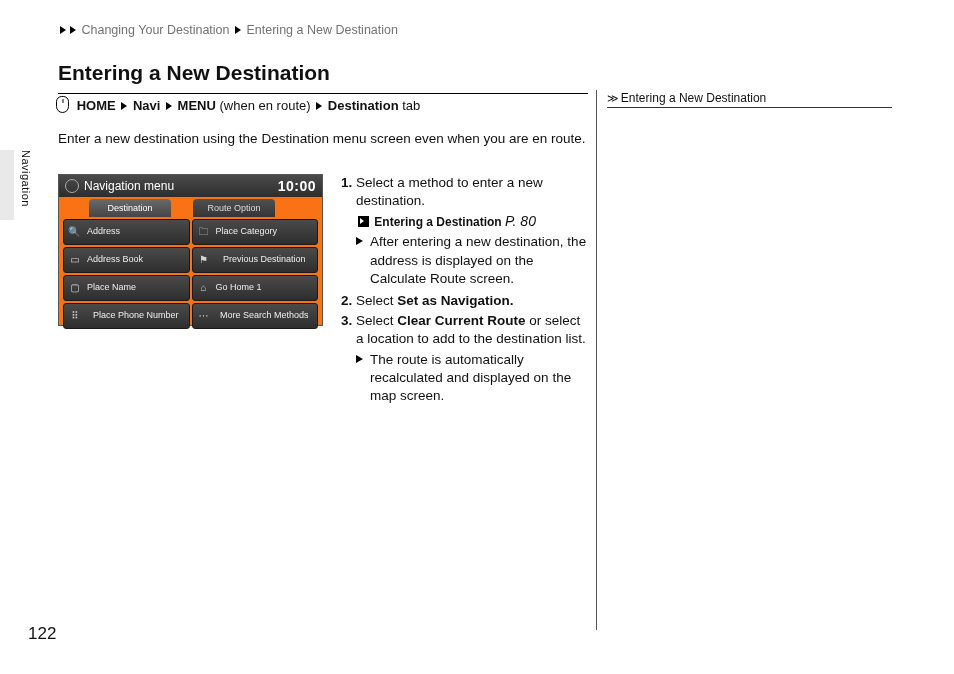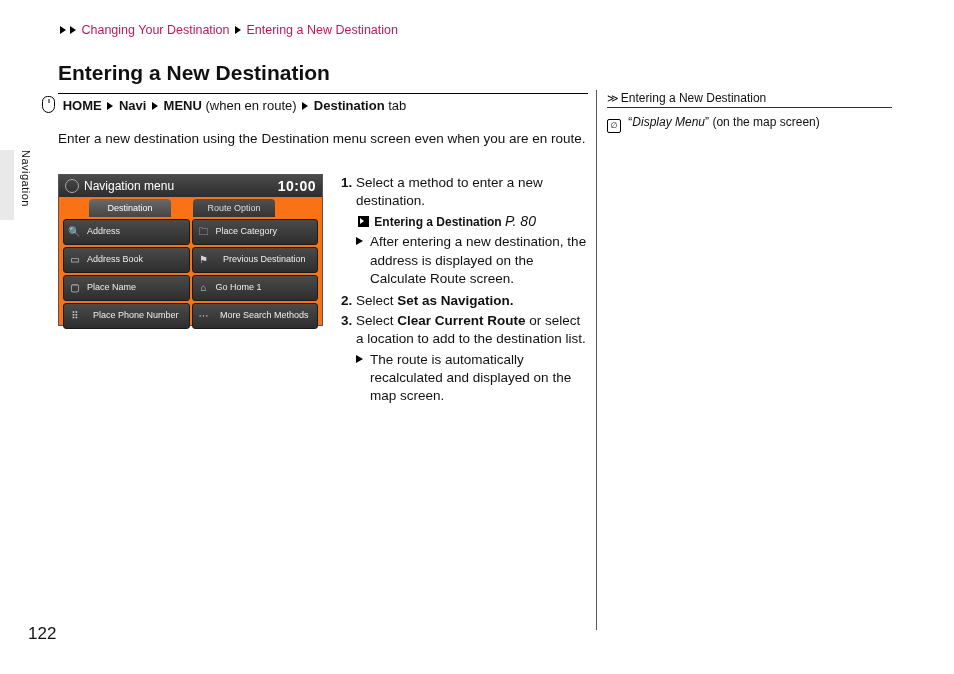--- a/index.html
+++ b/index.html
@@ -14,39 +14,39 @@
     font-size: 14px;
     line-height: 1.35;
   }
 
   
   .breadcrumb {
     position: absolute;
     left: 58px;
     top: 22px;
     font-size: 12.5px;
-    color: #be185d;
+    color: #737373;
   }
 
   
   .heading {
     position: absolute;
     left: 58px;
     top: 59px;
     width: 530px;
     border-bottom: 1.5px solid #000;
     padding-bottom: 6px;
     font-size: 21px;
     font-weight: 700;
   }
 
   
   .navpath {
     position: absolute;
-    left: 42px;
+    left: 56px;
     top: 96px;
     font-size: 13px;
   }
   .navpath .bold { font-weight: 700; }
   .mouse-icon {
     display: inline-block;
     width: 11px; height: 15px;
     border: 1.2px solid #000;
     border-radius: 6px 6px 7px 7px;
     position: relative;
@@ -359,17 +359,13 @@
       <div class="arrow-line">The route is automatically recalculated and displayed on the map screen.</div>
     </li>
   </ol>
 </div>
 
 <div class="sidebar">
   <div class="side-title">
     <span class="dbl-chev">≫</span>
     <span>Entering a New Destination</span>
   </div>
-  <div class="voice-line">
-    <span class="voice-icon">∅</span>
-    <span>“</span><span class="ital">Display Menu</span><span>”</span><span> (on the map screen)</span>
-  </div>
 </div>
 
 </body></html>

